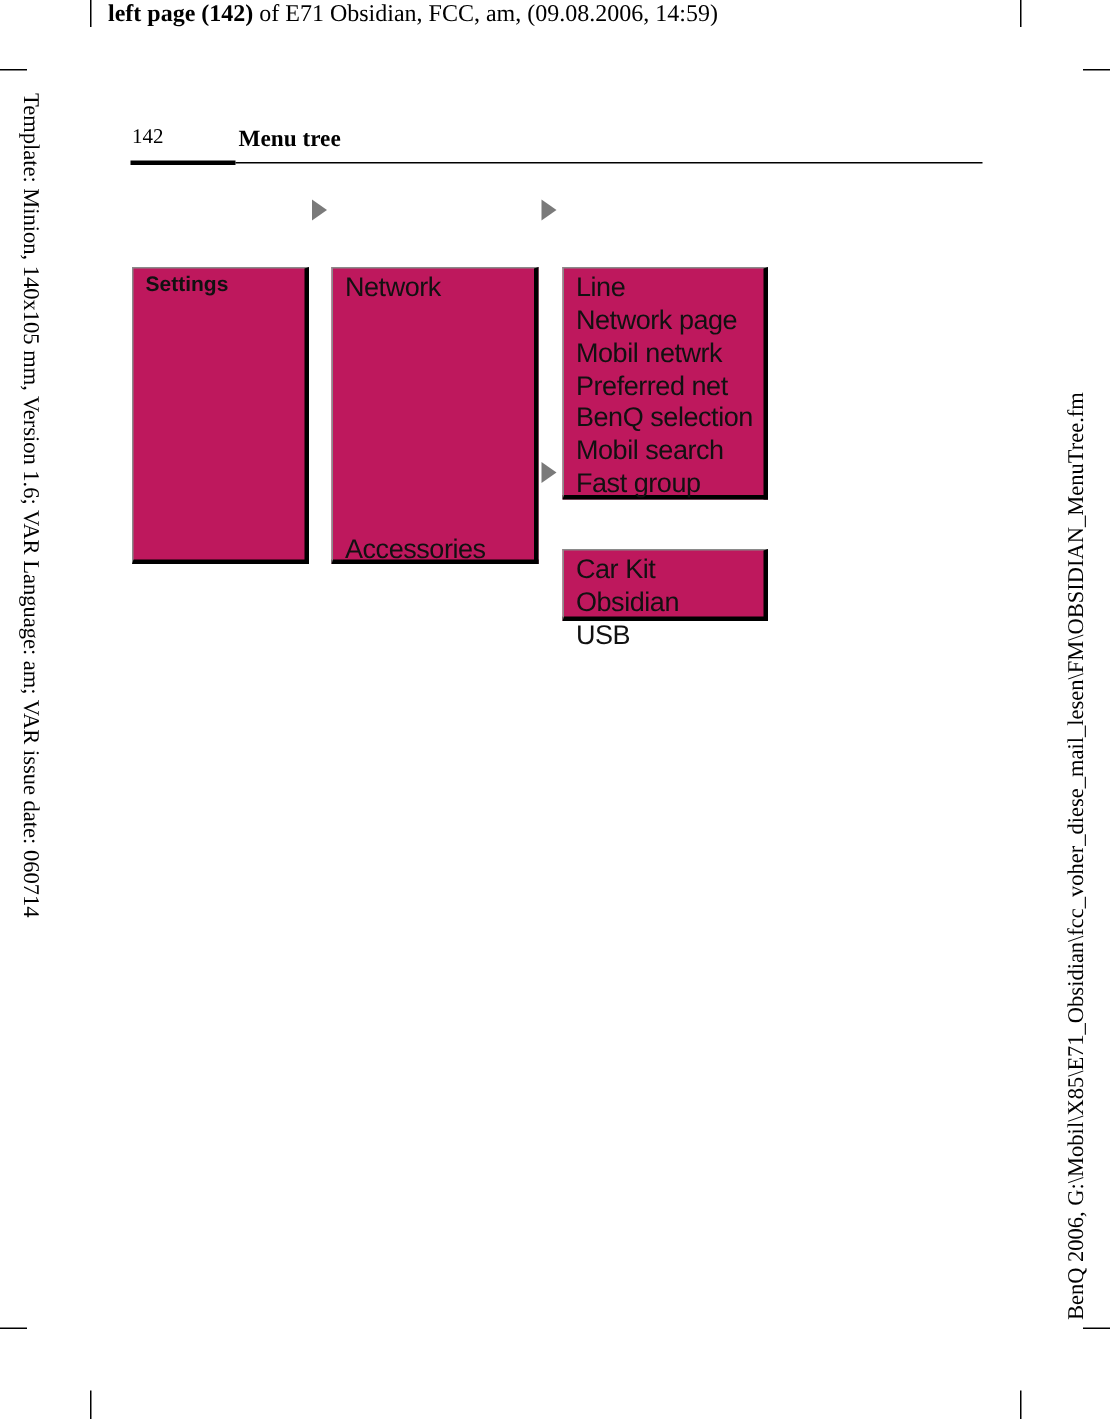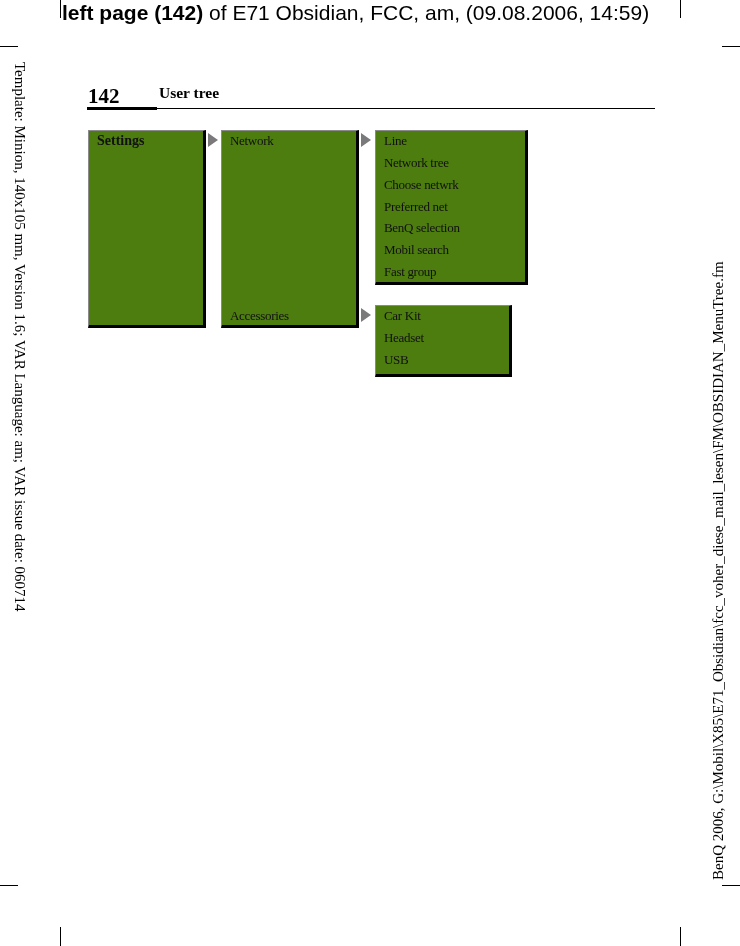--- a/index.html
+++ b/index.html
@@ -4,50 +4,51 @@
 <style>
   html, body { margin:0; padding:0; }
   body {
     width:740px; height:946px; position:relative; background:#ffffff;
     overflow:hidden; font-family:"Liberation Serif", serif; color:#000;
   }
   .crop-v { position:absolute; width:1px; background:#000; }
   .crop-h { position:absolute; height:1px; background:#000; }
 
   .header-info {
-    position:absolute; left:62px; top:1px; font-size:21px;
-    font-family:Liberation Sans, sans-serif; white-space:nowrap;
+    position:absolute; left:72px; top:1px; font-size:16px;
+    font-family:Liberation Serif, serif; white-space:nowrap;
   }
   .header-info b { font-weight:bold; }
 
   .side-left {
     position:absolute; left:11px; top:62px;
     writing-mode:vertical-rl; font-size:15px; white-space:nowrap;
     font-family:"Liberation Serif", serif;
   }
   .side-right {
     position:absolute; left:710px; top:880px;
     transform-origin:0 0; transform:rotate(-90deg);
     font-size:15px; white-space:nowrap;
     font-family:"Liberation Serif", serif;
   }
 
-  .page-num { position:absolute; left:88px; top:84px; font-size:21px; font-weight:bold; }
+  .page-num { position:absolute; left:88px; top:84px; font-size:14px; font-weight:normal; }
   .page-title { position:absolute; left:159px; top:84px; font-size:15.5px; font-weight:bold; }
   .rule-thick { position:absolute; left:87px; top:107px; width:70px; height:3px; background:#000; }
   .rule-thin { position:absolute; left:157px; top:108px; width:498px; height:1px; background:#000; }
 
   .box {
-    position:absolute; background:#4d7c0f; box-sizing:border-box;
+    position:absolute; background:#be185d; box-sizing:border-box;
     border-left:1px solid #8a8a8a; border-top:1px solid #8a8a8a;
     border-right:3px solid #000; border-bottom:3px solid #000;
-    font-family:Liberation Serif, serif;
+    font-family:Liberation Sans, sans-serif;
+    margin-top:48px;
   }
   .box-item {
-    position:absolute; left:8px; font-size:13px; font-stretch:condensed;
+    position:absolute; left:8px; font-size:18px; font-stretch:condensed;
     letter-spacing:-0.3px; white-space:nowrap; color:#111;
   }
   .box-title { font-weight:bold; font-size:14px; letter-spacing:0; }
 
   .arrow {
     position:absolute; width:0; height:0;
     border-top:7px solid transparent; border-bottom:7px solid transparent;
     border-left:10px solid #7a7a7a;
   }
 </style>
@@ -64,45 +65,45 @@
 <div class="crop-v" style="left:680px; top:927px; height:19px;"></div>
 
 <div class="header-info">
   <b>left page (142)</b><span> of E71 Obsidian, FCC, am, (09.08.2006, 14:59)</span>
 </div>
 
 <div class="side-left">Template: Minion, 140x105 mm, Version 1.6; VAR Language: am; VAR issue date: 060714</div>
 <div class="side-right">BenQ 2006, G:\Mobil\X85\E71_Obsidian\fcc_voher_diese_mail_lesen\FM\OBSIDIAN_MenuTree.fm</div>
 
 <div class="page-num">142</div>
-<div class="page-title">User tree</div>
+<div class="page-title">Menu tree</div>
 <div class="rule-thick"></div>
 <div class="rule-thin"></div>
 
 <div class="box" style="left:88px; top:130px; width:118px; height:198px;">
   <span class="box-item box-title" style="top:2px;">Settings</span>
 </div>
 
 <div class="arrow" style="left:208px; top:133px;"></div>
 
 <div class="box" style="left:221px; top:130px; width:138px; height:198px;">
   <span class="box-item" style="top:2px;">Network</span>
   <span class="box-item" style="top:177px;">Accessories</span>
 </div>
 
 <div class="arrow" style="left:361px; top:133px;"></div>
 <div class="arrow" style="left:361px; top:308px;"></div>
 
-<div class="box" style="left:375px; top:130px; width:153px; height:155px;">
+<div class="box" style="left:375px; top:130px; width:137px; height:155px;">
   <span class="box-item" style="top:2px;">Line</span>
-  <span class="box-item" style="top:24px;">Network tree</span>
-  <span class="box-item" style="top:46px;">Choose netwrk</span>
+  <span class="box-item" style="top:24px;">Network page</span>
+  <span class="box-item" style="top:46px;">Mobil netwrk</span>
   <span class="box-item" style="top:68px;text-align:center;">Preferred net</span>
   <span class="box-item" style="top:89px;">BenQ selection</span>
   <span class="box-item" style="top:111px;">Mobil search</span>
   <span class="box-item" style="top:133px;">Fast group</span>
 </div>
 
-<div class="box" style="left:375px; top:305px; width:137px; height:72px;">
+<div class="box" style="left:375px; top:318px; width:137px; height:48px;">
   <span class="box-item" style="top:2px;">Car Kit</span>
-  <span class="box-item" style="top:24px;">Headset</span>
+  <span class="box-item" style="top:24px;">Obsidian</span>
   <span class="box-item" style="top:46px;">USB</span>
 </div>
 
 </body></html>

